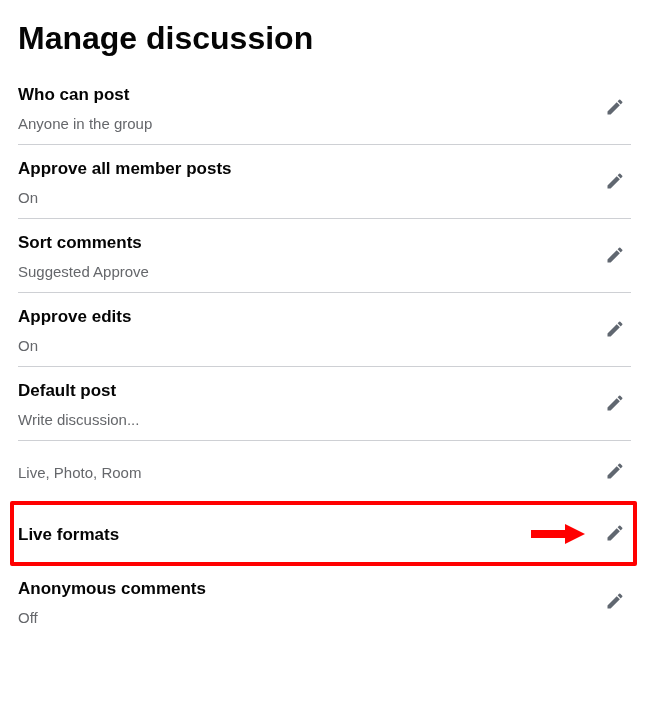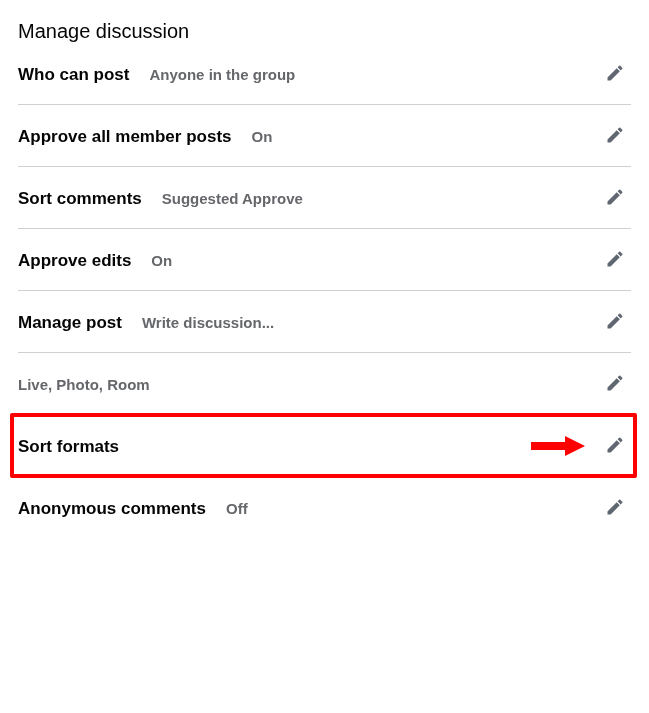--- a/index.html
+++ b/index.html
@@ -4,47 +4,47 @@
   <style>
     * { box-sizing: border-box; margin: 0; padding: 0; }
     body {
       font-family: -apple-system, BlinkMacSystemFont, "Segoe UI", Helvetica, Arial, sans-serif;
       background: #fff;
       color: #1c1e21;
       width: 649px;
       padding: 20px 18px;
     }
     .page-title {
-      font-size: 20px;
-      font-weight: 400;
+      font-size: 32px;
+      font-weight: 700;
       color: #050505;
+      margin-bottom: 14px;
     }
     .setting-row {
       display: flex;
       align-items: center;
       justify-content: space-between;
       padding: 14px 0 12px 0;
       border-bottom: 1px solid #ced0d4;
       position: relative;
     }
     .setting-row:last-child { border-bottom: none; }
     .setting-text {
       display: flex;
-      flex-direction: row;
-      gap: 20px;
-      align-items: center;
+      flex-direction: column;
+      gap: 10px;
     }
     .setting-title {
       font-size: 17px;
       font-weight: 600;
       color: #050505;
     }
     .setting-value {
       font-size: 15px;
-      font-weight: 700;
+      font-weight: 400;
       color: #65676b;
     }
     .edit-btn {
       background: none;
       border: none;
       padding: 6px;
       cursor: pointer;
       color: #606770;
       display: flex;
       align-items: center;
@@ -119,42 +119,42 @@
         <div class="setting-value">On</div>
       </div>
       <button class="edit-btn">
         <span><svg viewBox="0 0 24 24">
             <path d="M3 17.25V21h3.75L17.81 9.94l-3.75-3.75L3 17.25zM20.71 7.04a1.003 1.003 0 0 0 0-1.42l-2.34-2.34a1.003 1.003 0 0 0-1.42 0l-1.83 1.83 3.75 3.75 1.84-1.82z"></path>
           </svg></span>
       </button>
     </div>
     <div class="setting-row">
       <div class="setting-text">
-        <div class="setting-title">Manage post</div>
+        <div class="setting-title">Default post</div>
         <div class="setting-value">Write discussion...</div>
       </div>
       <button class="edit-btn">
         <span><svg viewBox="0 0 24 24">
             <path d="M3 17.25V21h3.75L17.81 9.94l-3.75-3.75L3 17.25zM20.71 7.04a1.003 1.003 0 0 0 0-1.42l-2.34-2.34a1.003 1.003 0 0 0-1.42 0l-1.83 1.83 3.75 3.75 1.84-1.82z"></path>
           </svg></span>
       </button>
     </div>
     <div class="setting-row">
       <div class="setting-text">
         <div class="setting-value">Live, Photo, Room</div>
       </div>
       <button class="edit-btn">
         <span><svg viewBox="0 0 24 24">
             <path d="M3 17.25V21h3.75L17.81 9.94l-3.75-3.75L3 17.25zM20.71 7.04a1.003 1.003 0 0 0 0-1.42l-2.34-2.34a1.003 1.003 0 0 0-1.42 0l-1.83 1.83 3.75 3.75 1.84-1.82z"></path>
           </svg></span>
       </button>
     </div>
     <div class="setting-row">
       <div class="setting-text">
-        <div class="setting-title">Sort formats</div>
+        <div class="setting-title">Live formats</div>
       </div>
       <button class="edit-btn">
         <span><svg viewBox="0 0 24 24">
             <path d="M3 17.25V21h3.75L17.81 9.94l-3.75-3.75L3 17.25zM20.71 7.04a1.003 1.003 0 0 0 0-1.42l-2.34-2.34a1.003 1.003 0 0 0-1.42 0l-1.83 1.83 3.75 3.75 1.84-1.82z"></path>
           </svg></span>
       </button>
       <div class="highlight-box"></div>
       <div class="arrow">
         <svg width="54" height="24" viewBox="0 0 54 24">
           <rect x="0" y="8" width="34" height="8" fill="#ff0000"></rect>

